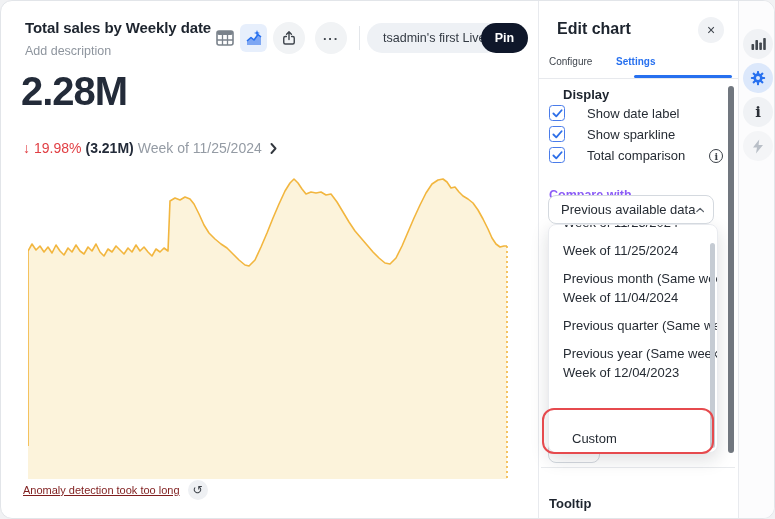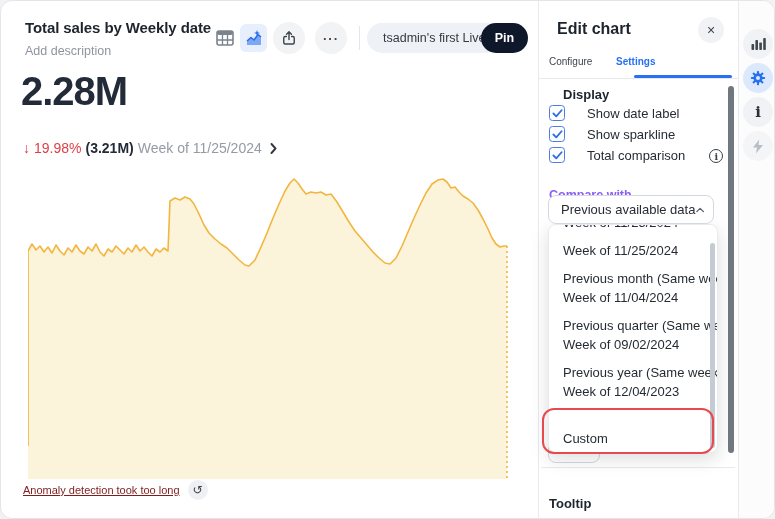--- a/index.html
+++ b/index.html
@@ -71,21 +71,21 @@
   .hidden-ctrl { left:547px; top:437px; width:52px; height:25px; border:1px solid #d4d9df;
                  border-radius:8px; z-index:1; background:#fff; }
 
   .dropdown { left:547px; top:223px; width:170px; height:229px; background:#fff; z-index:5;
               border:1px solid #e9ebef; border-radius:8px;
               box-shadow:0 6px 18px rgba(23,30,41,.15); overflow:hidden; }
   .dd-clip { height:7px; overflow:hidden; }
   .dd-clip span { display:block; margin-top:-10px; padding-left:14px; font-size:13px; color:#262c34; }
   .dd-option { padding:9px 14px 0 14px; }
   .dd-line { font-size:13px; color:#262c34; line-height:19px; white-space:nowrap; }
-  .dd-custom { position:absolute; left:0; top:189px; width:100%; padding:15px 14px; }
+  .dd-custom { position:absolute; left:0; top:189px; width:100%; padding:15px 23px; }
   .dd-scrollbar { position:absolute; right:2px; top:18px; width:5px; height:205px;
                   background:#c5cbd3; border-radius:3px; }
   .red-highlight { left:541px; top:407px; width:172px; height:46px; border:2.5px solid #e64a4e;
                    border-radius:12px; z-index:20; pointer-events:none; }
 
   .sec-rule { left:540px; top:466px; width:194px; height:1px; background:#e8eaed; }
   .tooltip-heading { left:548px; top:495px; }
 
   .panel-scrollbar { left:727px; top:85px; width:6px; height:367px; background:#71777f;
                      border-radius:3px; z-index:30; }
@@ -231,21 +231,20 @@
     </div>
     <div class="dd-option">
       <div class="dd-line">Week of 11/25/2024</div>
     </div>
     <div class="dd-option">
       <div class="dd-line">Previous month (Same week)</div>
       <div class="dd-line">Week of 11/04/2024</div>
     </div>
     <div class="dd-option">
       <div class="dd-line">Previous quarter (Same week)</div>
-      <div class="dd-line">Week of 09/02/2024</div>
     </div>
     <div class="dd-option">
       <div class="dd-line">Previous year (Same week)</div>
       <div class="dd-line">Week of 12/04/2023</div>
     </div>
     <div class="dd-custom">
       <div class="dd-line">Custom</div>
     </div>
     <div class="dd-scrollbar"></div>
   </div>

